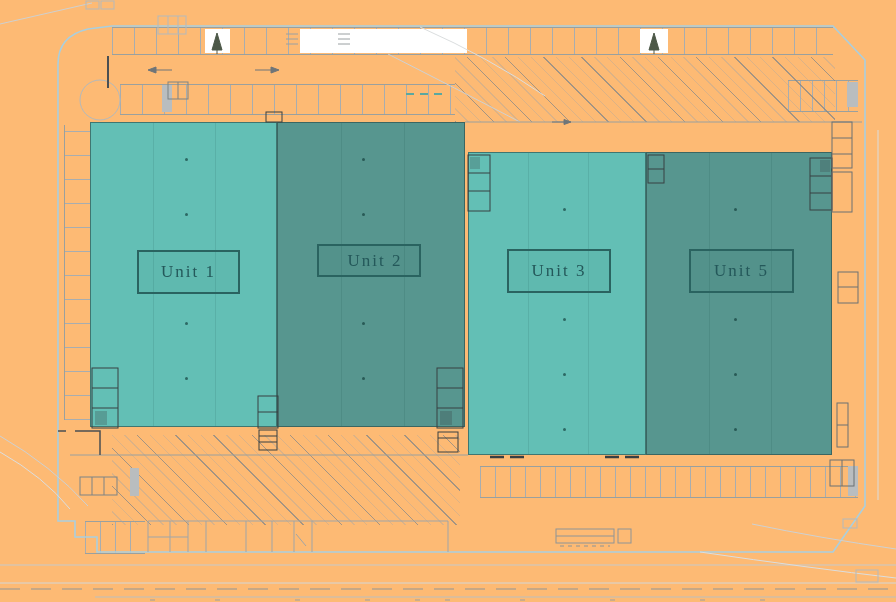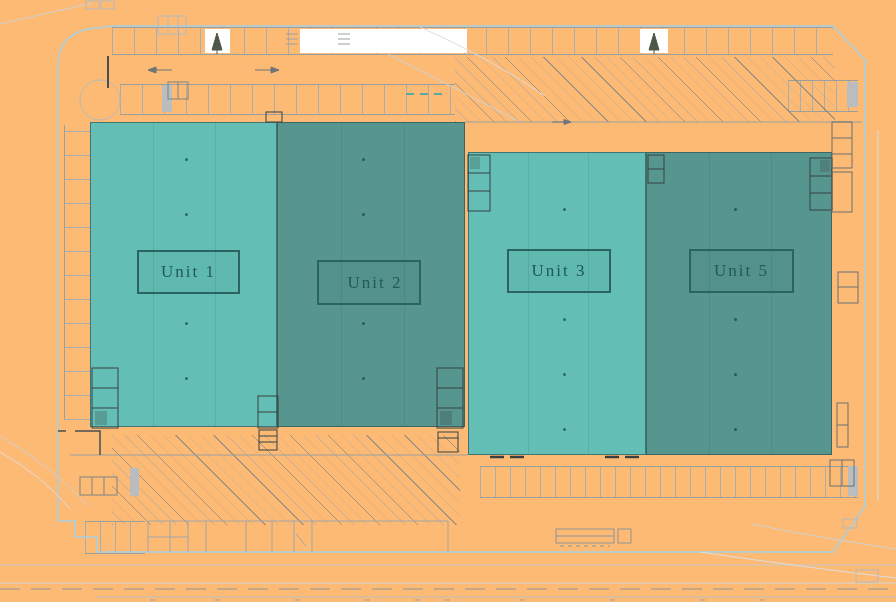--- a/index.html
+++ b/index.html
@@ -193,21 +193,21 @@
         <path d="M842,460 V486"></path>
     </g>
     <g stroke="#394043" stroke-width="2.5">
       <path d="M490,457 h14 M510,457 h14 M605,457 h14 M625,457 h14"></path>
     </g>
   </svg>
 
   <div class="unit-label z5" style="left:137px;top:250px;width:103px;height:44px;">
     <span>Unit 1</span>
   </div>
-  <div class="unit-label z5" style="left:317px;top:260px;width:104px;height:45px;padding-left:12px;">
+  <div class="unit-label z5" style="left:317px;top:244px;width:104px;height:33px;padding-left:12px;">
     <span>Unit 2</span>
   </div>
   <div class="unit-label z5" style="left:507px;top:249px;width:104px;height:44px;">
     <span>Unit 3</span>
   </div>
   <div class="unit-label z5" style="left:689px;top:249px;width:105px;height:44px;">
     <span>Unit 5</span>
   </div>
 
 </div>

